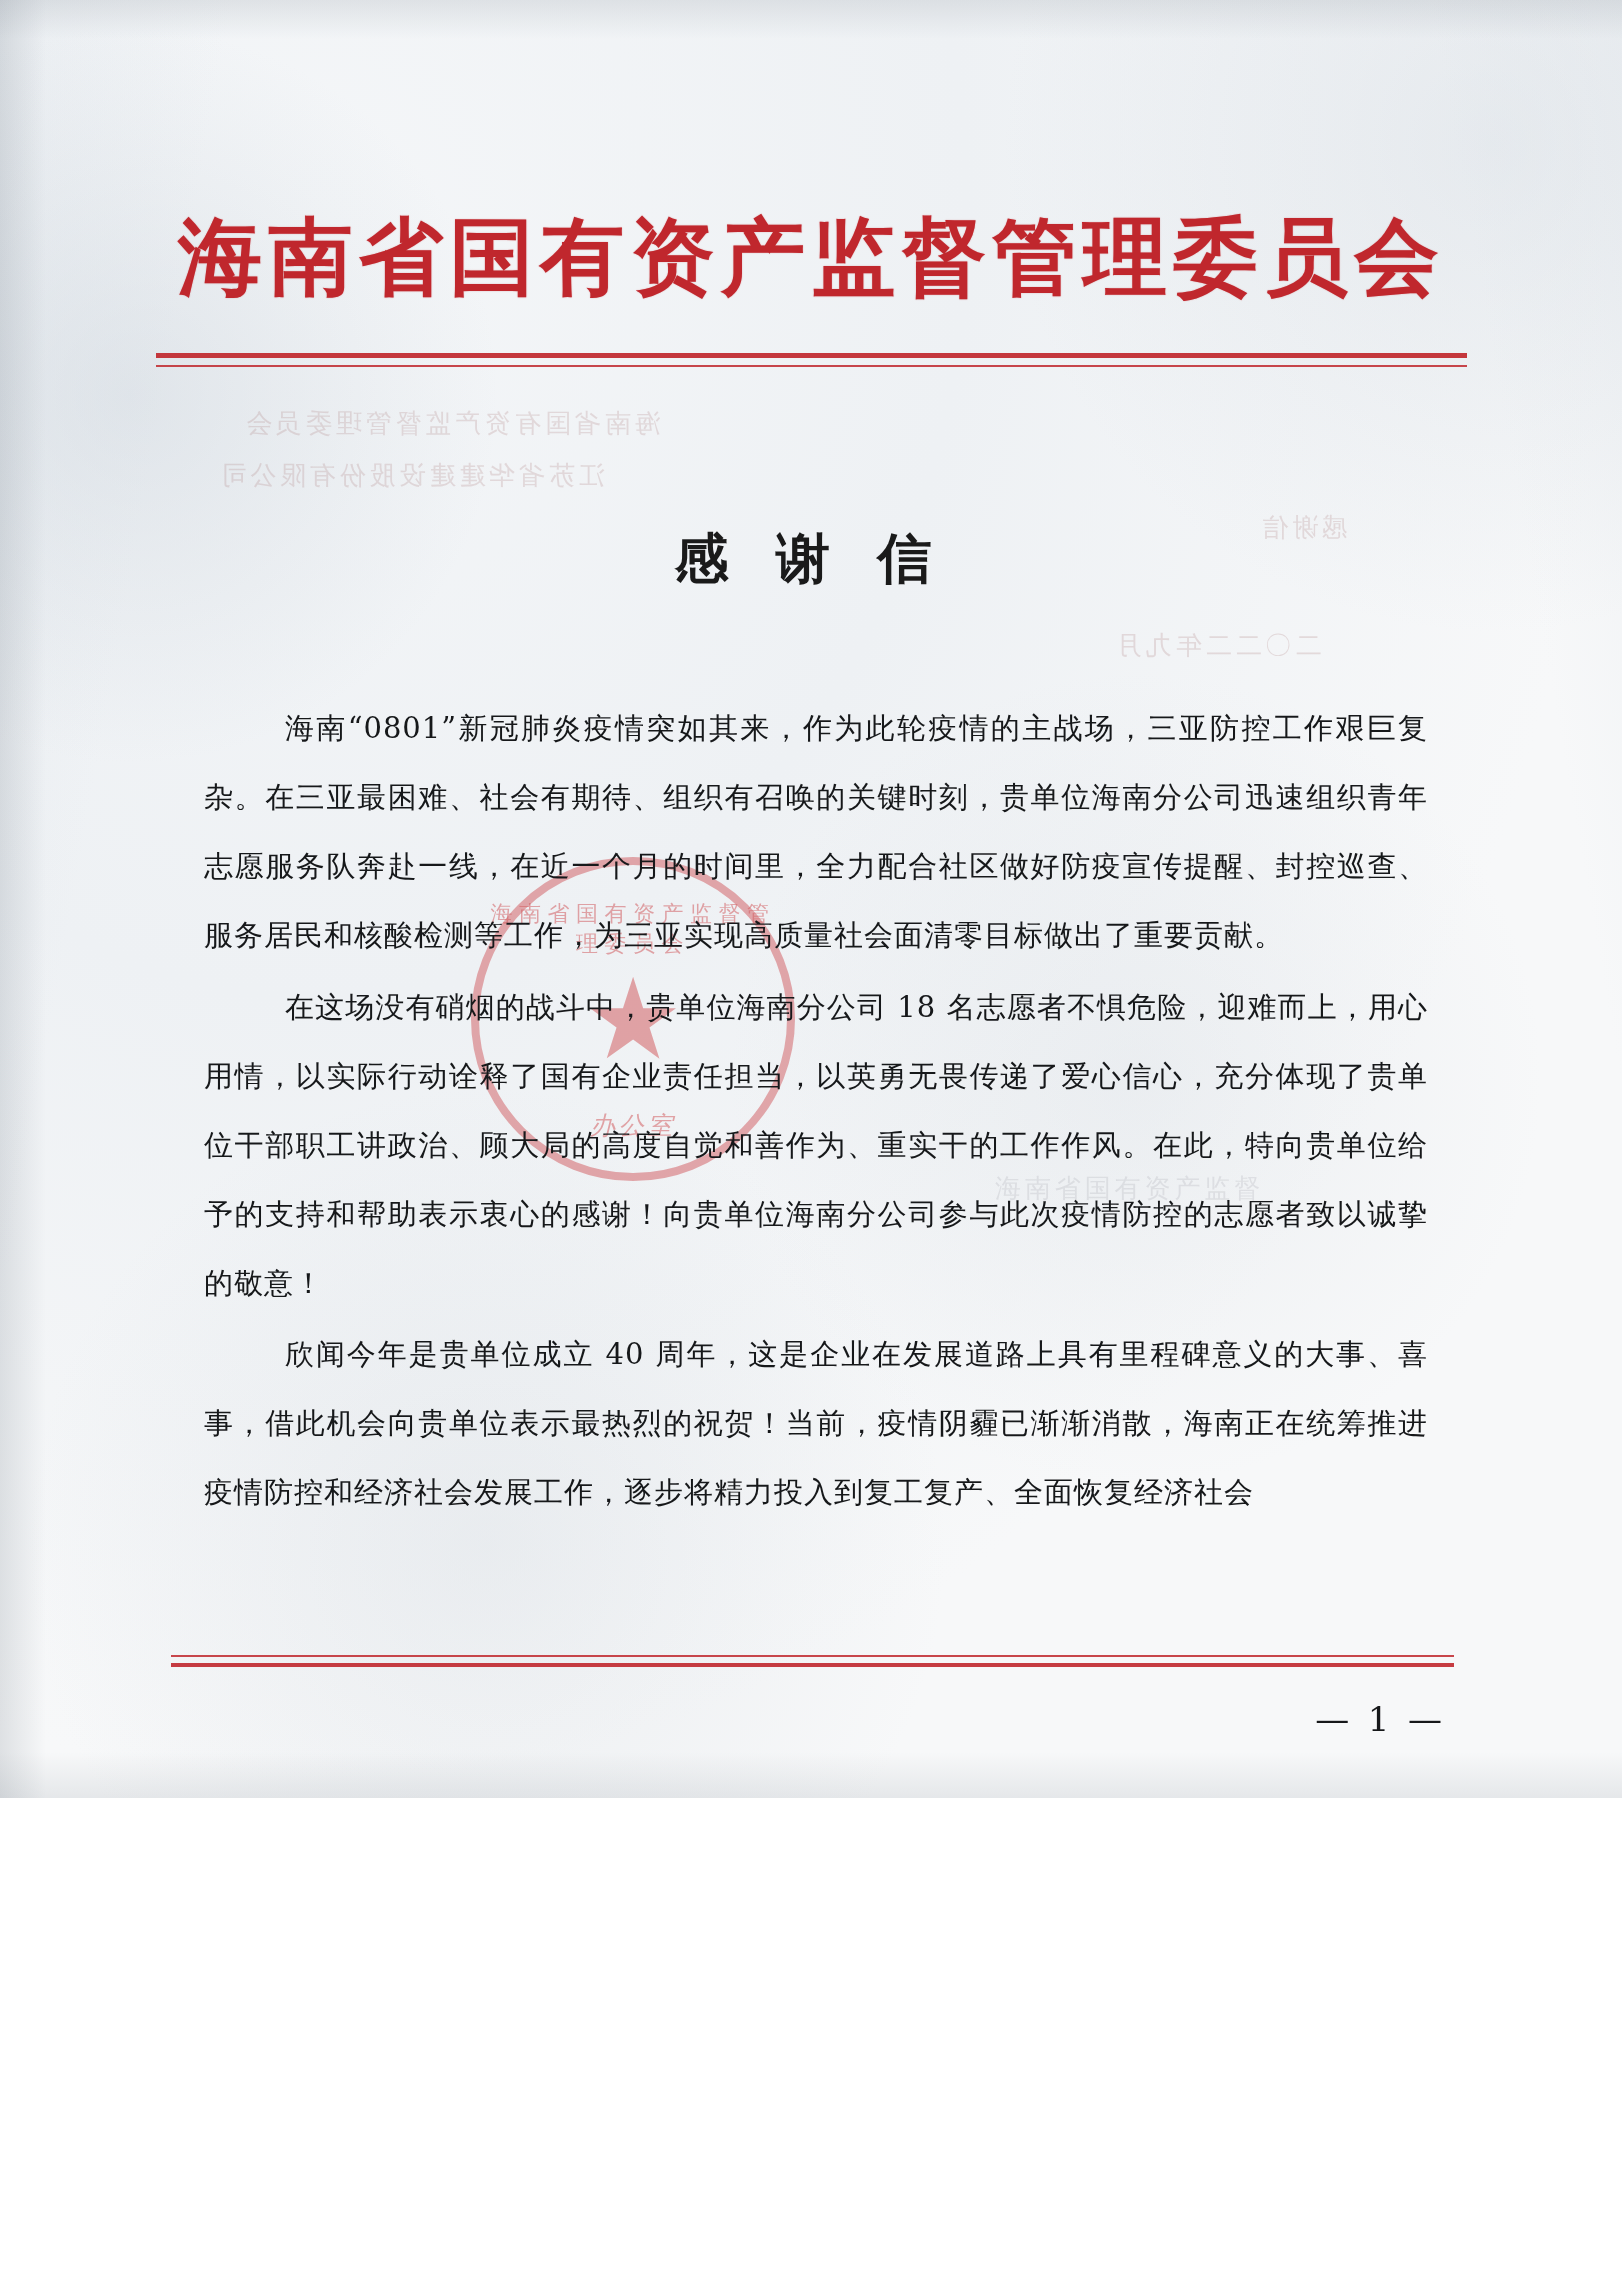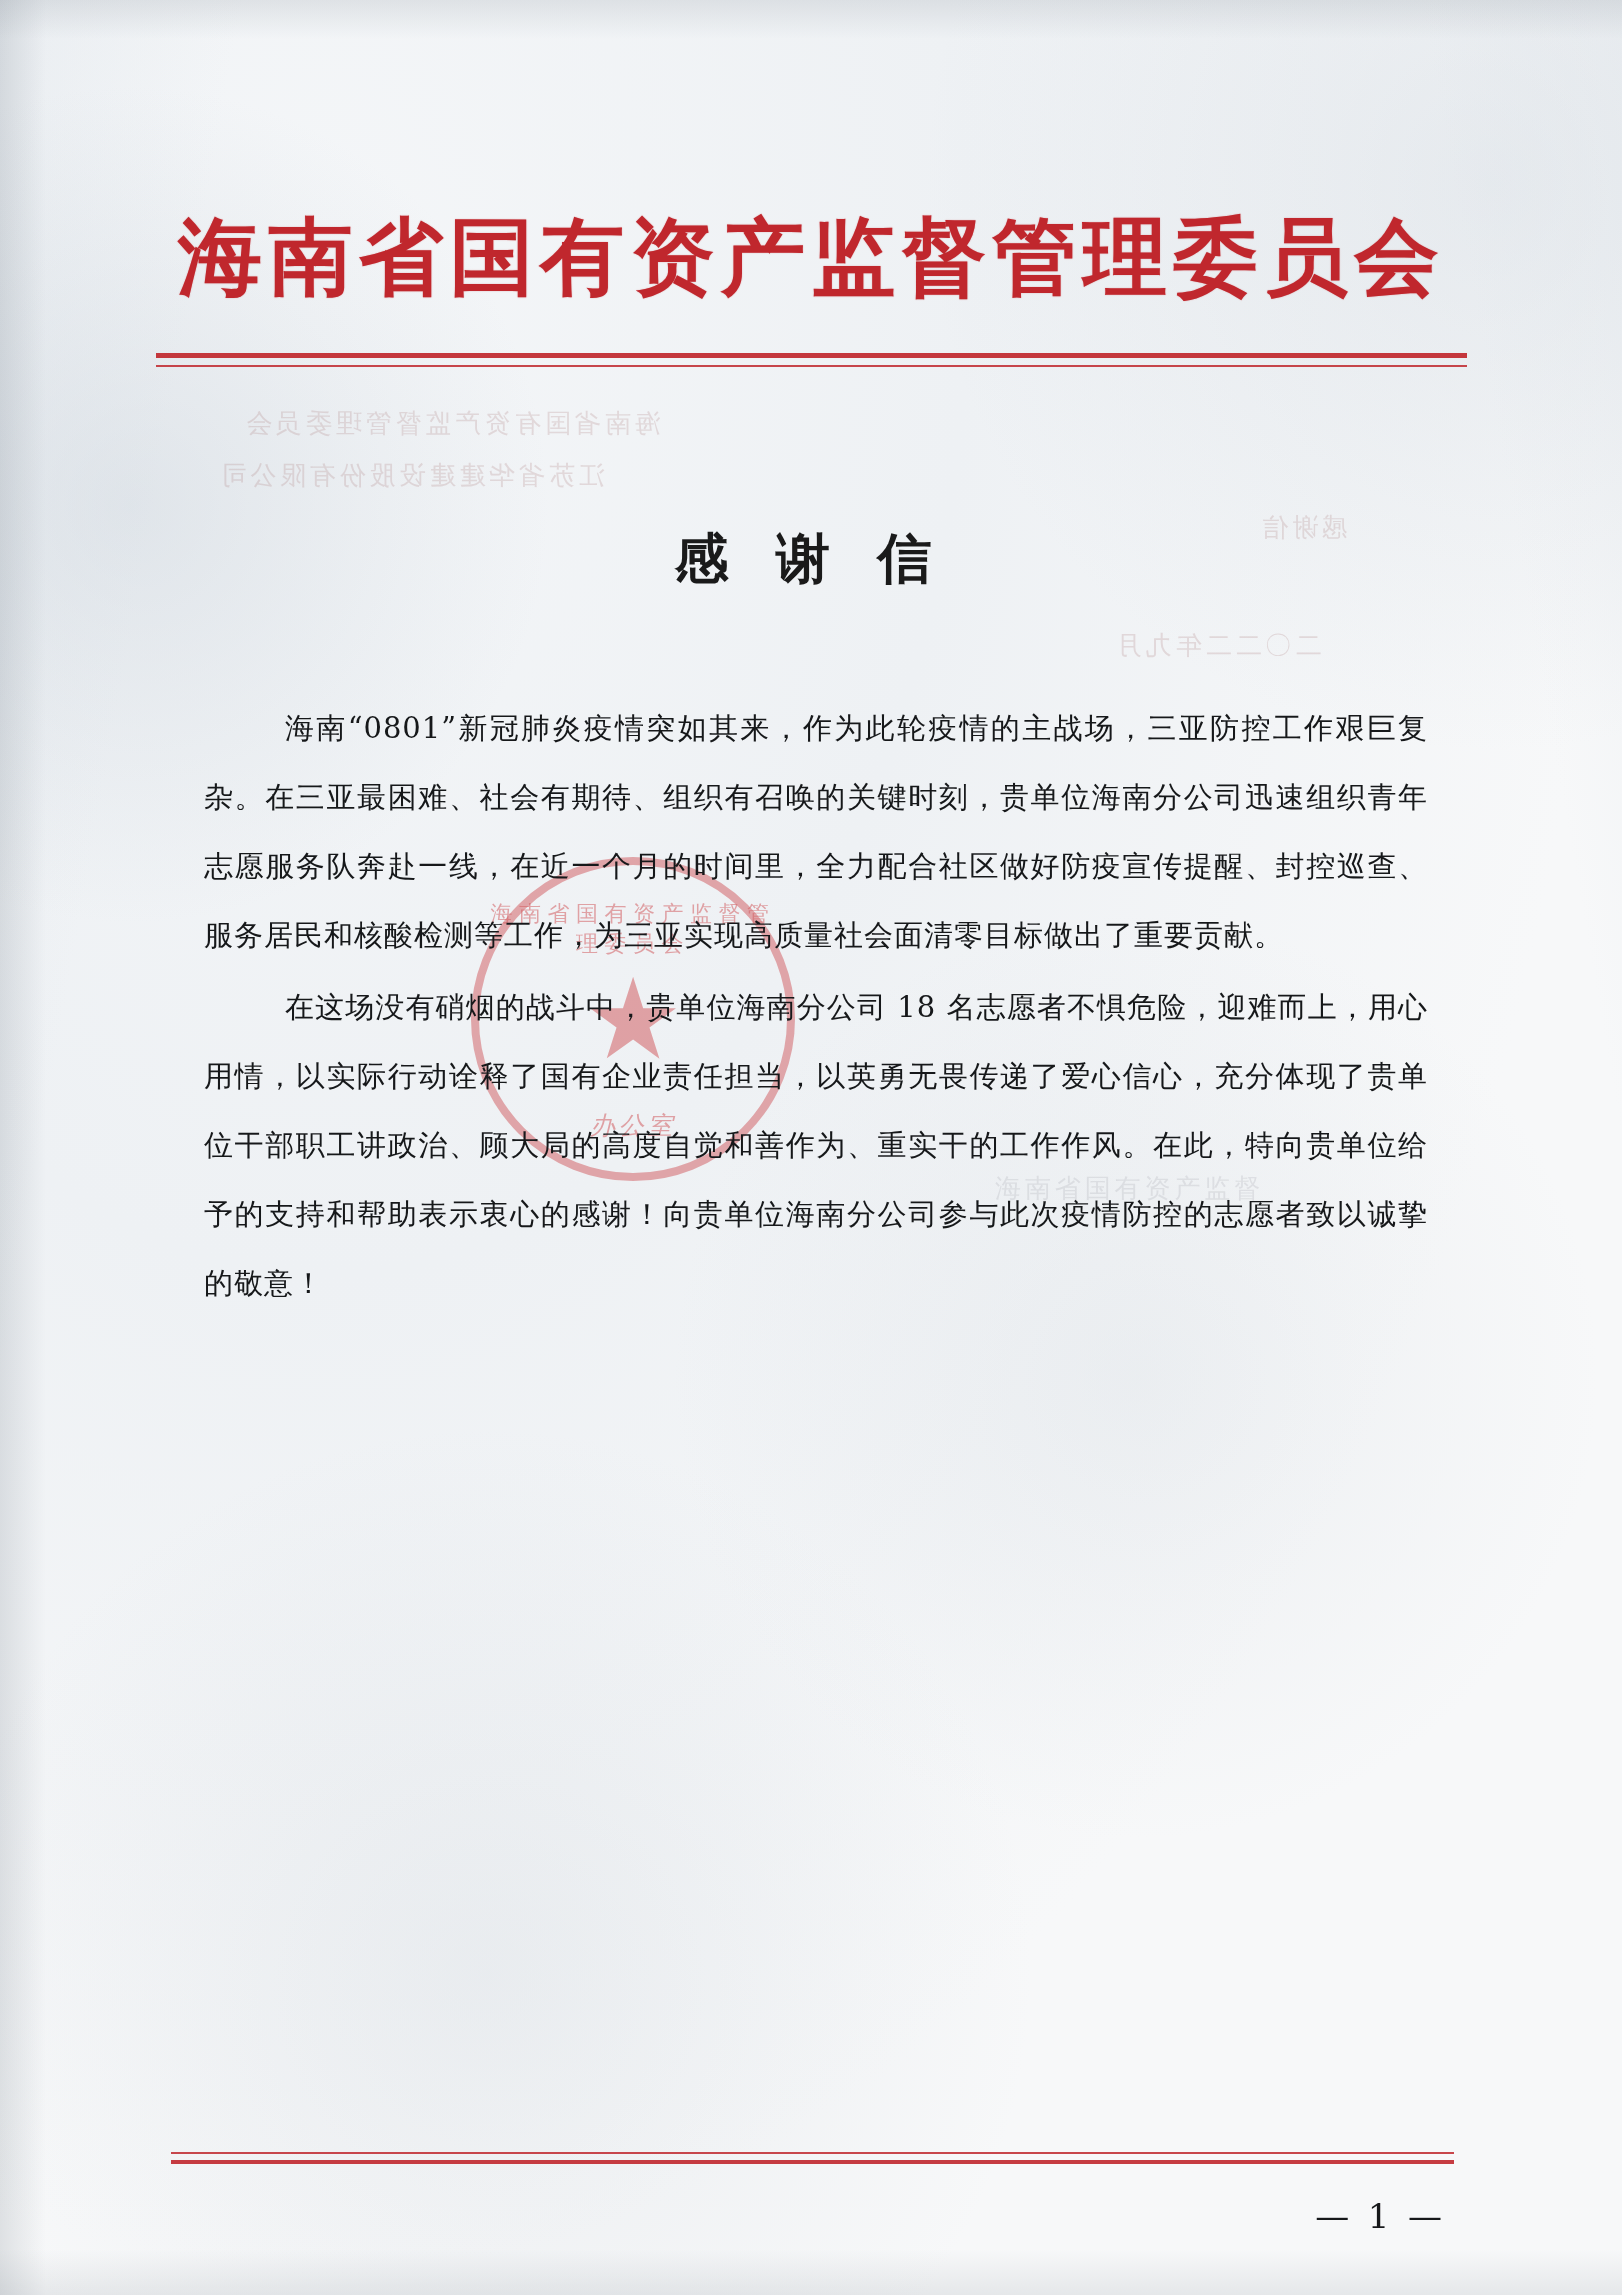--- a/index.html
+++ b/index.html
@@ -7,21 +7,21 @@
     padding: 0;
     background: #ffffff;
   }
   body {
     font-family: "Liberation Serif", "DejaVu Serif", serif;
   }
 
   .page {
     position: relative;
     width: 1623px;
-    height: 2295px;
+    height: 1798px;
     background:
       radial-gradient(ellipse at 20% 12%, #f4f6f8 0%, #eef1f4 35%, #f7f8f9 70%),
       linear-gradient(160deg, #f6f7f8 0%, #f2f4f6 45%, #f8f9fa 100%);
     overflow: hidden;
   }
 
   
   .paper-noise {
     position: absolute;
     inset: 0;
@@ -238,20 +238,21 @@
 
   <div class="seal">
     <div class="seal-arc-top">海南省国有资产监督管理委员会</div>
     <div class="seal-inner-star">★</div>
     <div class="seal-arc-bottom">办公室</div>
   </div>
 
   <div class="body-block">
     <p class="para">海南“0801”新冠肺炎疫情突如其来，作为此轮疫情的主战场，三亚防控工作艰巨复杂。在三亚最困难、社会有期待、组织有召唤的关键时刻，贵单位海南分公司迅速组织青年志愿服务队奔赴一线，在近一个月的时间里，全力配合社区做好防疫宣传提醒、封控巡查、服务居民和核酸检测等工作，为三亚实现高质量社会面清零目标做出了重要贡献。</p>
     <p class="para">在这场没有硝烟的战斗中，贵单位海南分公司 18 名志愿者不惧危险，迎难而上，用心用情，以实际行动诠释了国有企业责任担当，以英勇无畏传递了爱心信心，充分体现了贵单位干部职工讲政治、顾大局的高度自觉和善作为、重实干的工作作风。在此，特向贵单位给予的支持和帮助表示衷心的感谢！向贵单位海南分公司参与此次疫情防控的志愿者致以诚挚的敬意！</p>
+    <p class="para">欣闻今年是贵单位成立 40 周年，这是企业在发展道路上具有里程碑意义的大事、喜事，借此机会向贵单位表示最热烈的祝贺！当前，疫情阴霾已渐渐消散，海南正在统筹推进疫情防控和经济社会发展工作，逐步将精力投入到复工复产、全面恢复经济社会</p>
   </div>
 
   <div class="footer-rule-wrap">
     <div class="footer-rule-thin"></div>
     <div class="footer-rule-gap"></div>
     <div class="footer-rule-thick"></div>
   </div>
 
   <div class="page-number">— 1 —</div>
 

